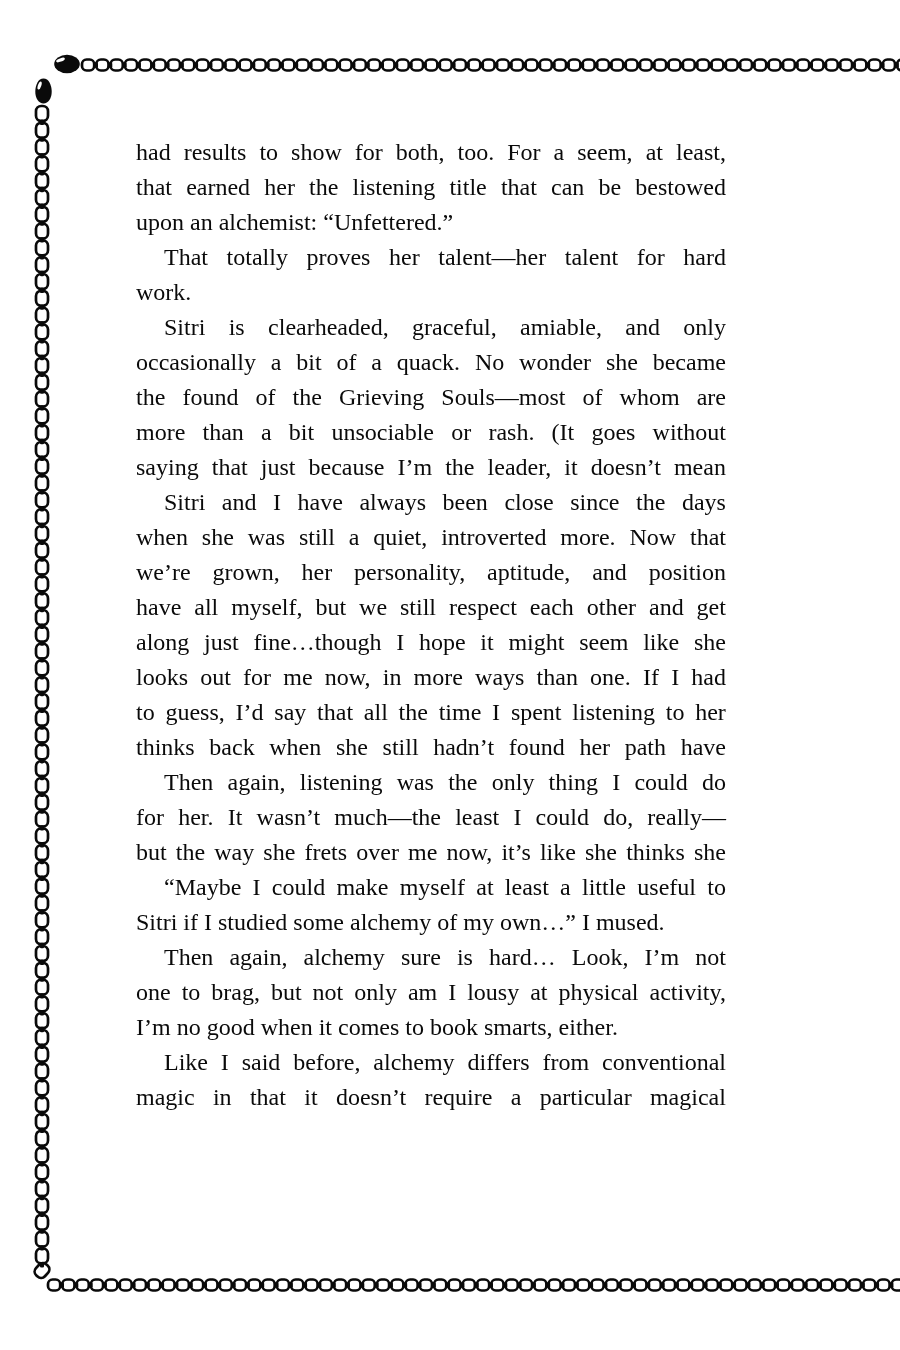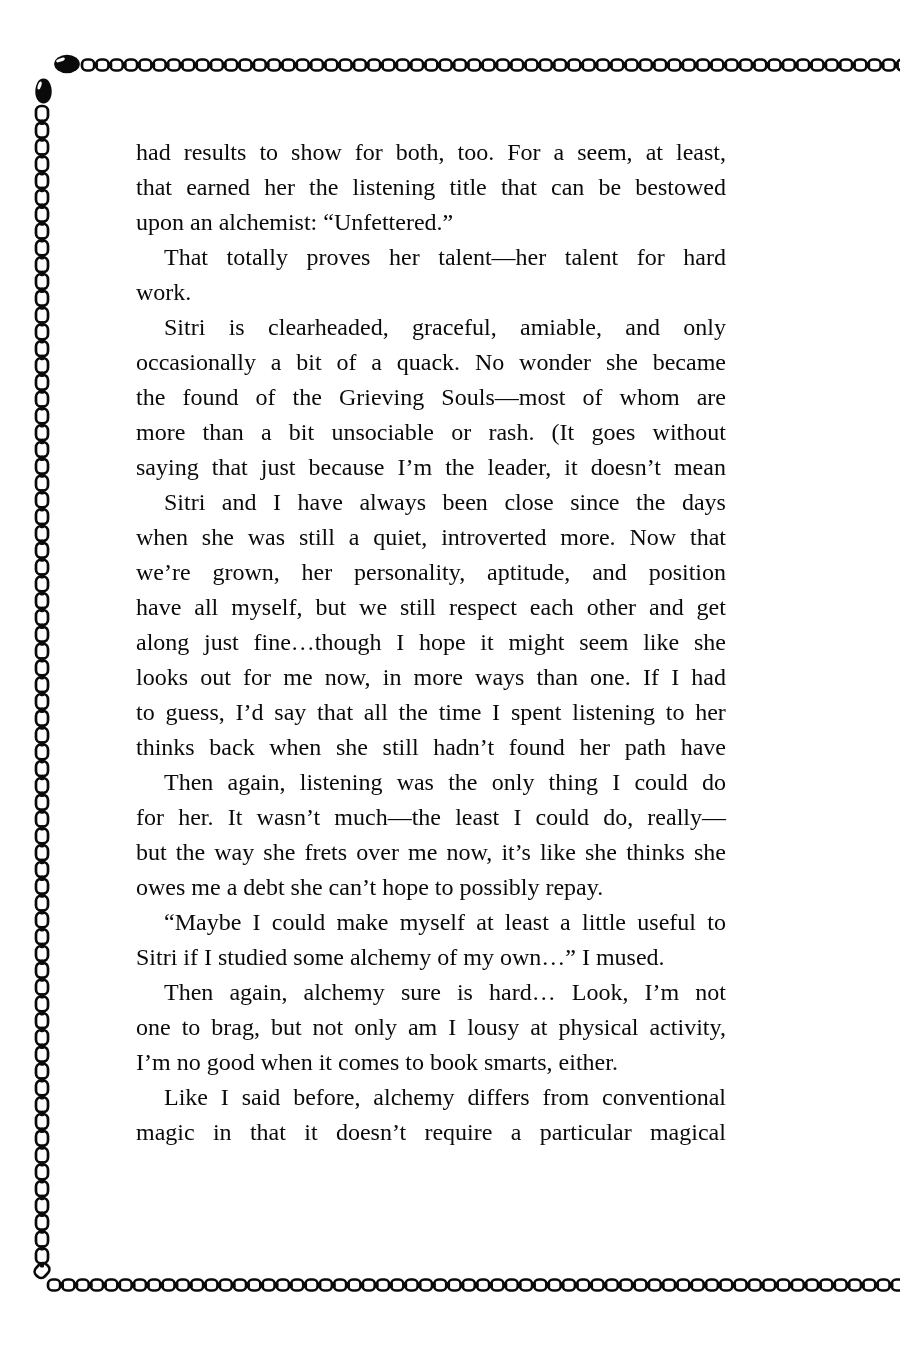--- a/index.html
+++ b/index.html
@@ -674,21 +674,20 @@
         <span>frets</span>
         <span>over</span>
         <span>me</span>
         <span>now,</span>
         <span>it’s</span>
         <span>like</span>
         <span>she</span>
         <span>thinks</span>
         <span>she</span>
       </div>
-      <div class="line">owes me a debt she can’t hope to possibly repay.</div>
       <div class="line j ind">
         <span>“Maybe</span>
         <span>I</span>
         <span>could</span>
         <span>make</span>
         <span>myself</span>
         <span>at</span>
         <span>least</span>
         <span>a</span>
         <span>little</span>

